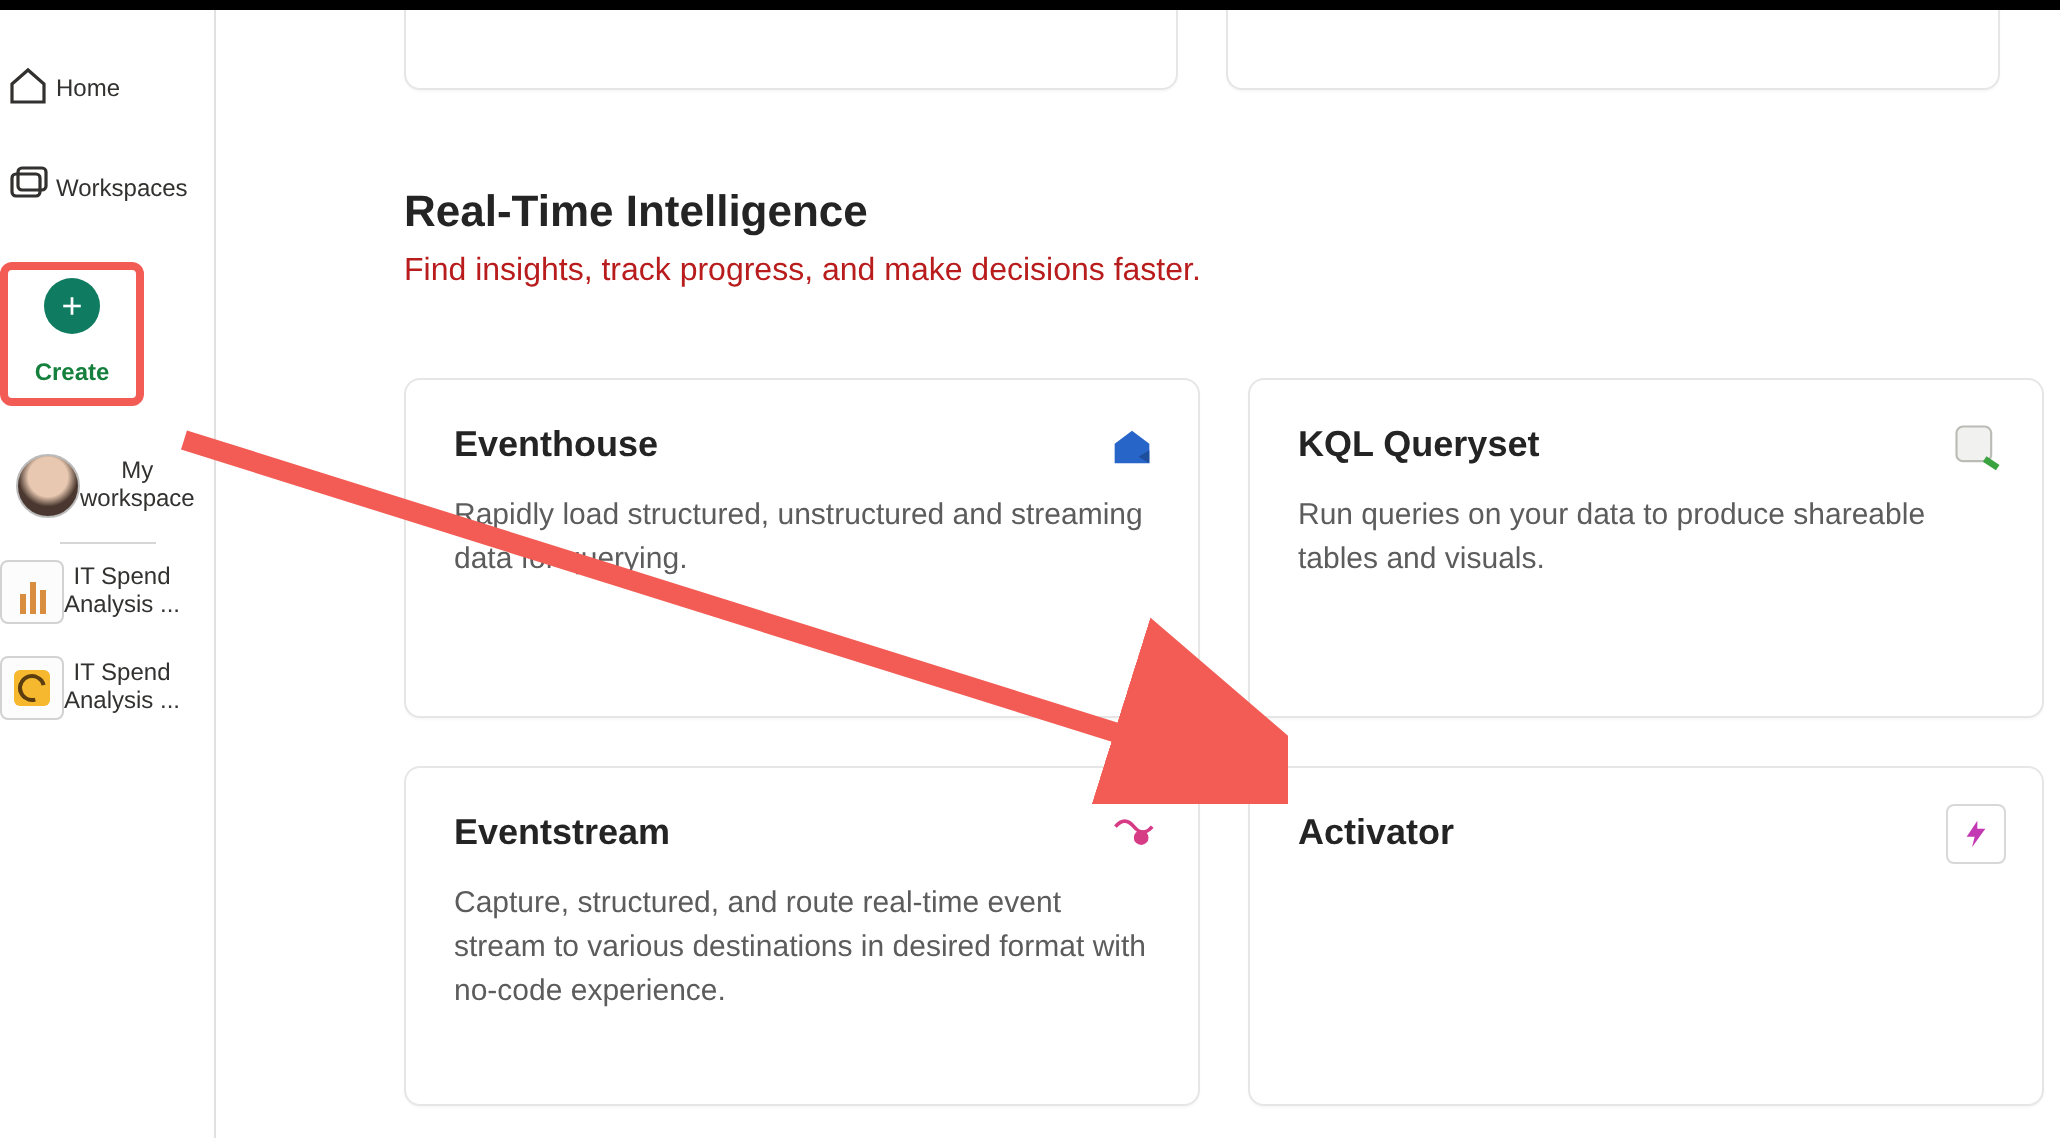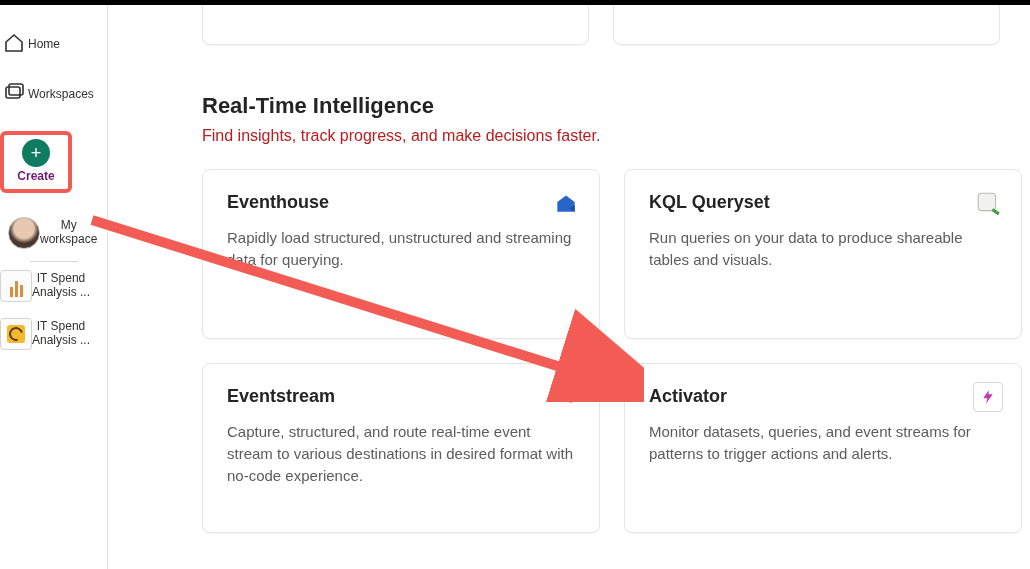--- a/index.html
+++ b/index.html
@@ -67,22 +67,22 @@
       align-items:center;
       justify-content:center;
       color:#fff;
       font-size:18px;
       font-weight:400;
       line-height:1;
     }
     .create-label {
       font-size:12px;
       font-weight:700;
-      margin-top:2px;
-      color:#701a75;
+      margin-top:12px;
+      color:#15803d;
     }
     .avatar {
       width:32px; height:32px;
       border-radius:50%;
       background: radial-gradient(circle at 50% 35%, #e8c8b0 0 40%, #4a3830 60%);
       border:1px solid #bbb;
     }
     .nav-label.multiline { font-size:12px; line-height:1.15; }
     .divider {
       width:48px;
@@ -172,21 +172,21 @@
     }
     .section-head p {
       font-size:16px;
       color:#b91c1c;
       margin-top:8px;
     }
     .card-grid {
       display:grid;
       grid-template-columns: 398px 398px;
       gap:24px;
-      margin-top:24px;
+      margin-top:44px;
     }
 
     
     .arrow-annot {
       position:absolute;
       left:84px; top:212px;
       width:560px; height:190px;
       pointer-events:none;
     }
   </style>
@@ -301,21 +301,20 @@
       <span class="card-corner-icon">
         <svg width="22" height="22" viewBox="0 0 24 24">
             <path d="M3 8 Q8 2 13 8 T23 8" stroke="#d63b86" fill="none" stroke-width="2"></path>
             <circle cx="17" cy="14" r="4" fill="#d63b86"></circle>
           </svg>
       </span>
     </div>
 
     <div class="card" style="min-height:170px;">
       <h3>Activator</h3>
-      <p>Monitor datasets, queries, and event streams for patterns to trigger actions and alerts.</p>
       <span class="card-corner-icon" style="border:1px solid #d8d8d8;border-radius:4px;">
         <svg width="16" height="16" viewBox="0 0 24 24">
             <path d="M13 2 L5 14 H11 L9 22 L19 8 H13 Z" fill="#c239b3"></path>
           </svg>
       </span>
     </div>
   </div>
 </main>
 
 <svg class="arrow-annot" viewBox="0 0 560 190">

